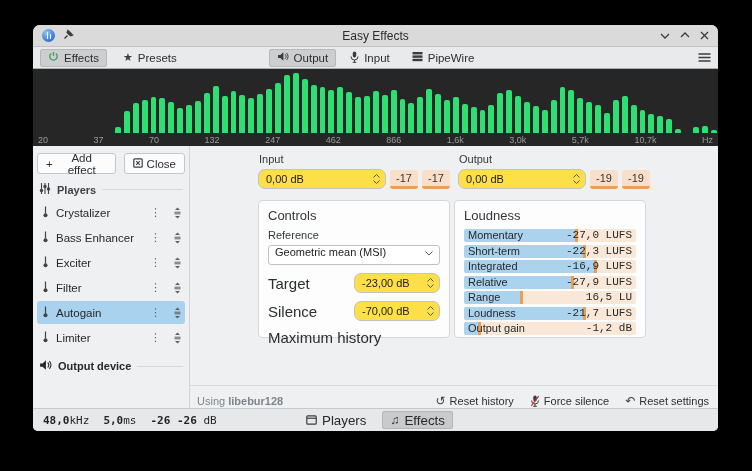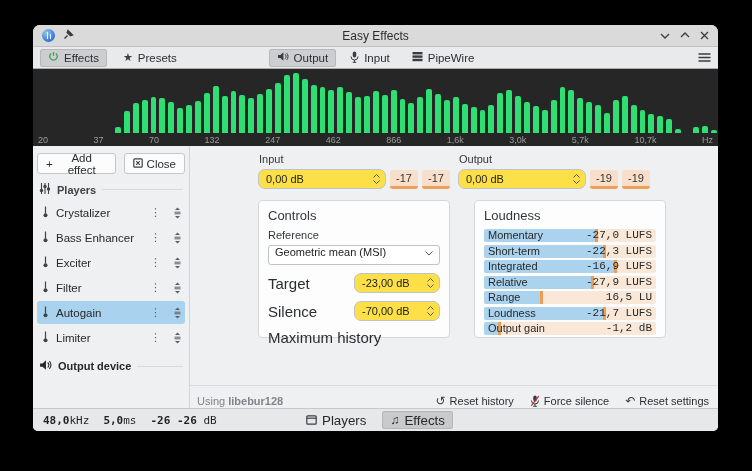--- a/index.html
+++ b/index.html
@@ -65,21 +65,21 @@
   .io-label { font-size:11px; color:#33373a; margin:2px 0 4px 1px; }
   .io-controls { display:flex; align-items:center; gap:4px; }
   .spin { height:20px; background:#fde047; border:1px solid #bfc3c7; border-radius:7px;
     display:flex; align-items:center; padding:0 5px 0 7px; color:#222; flex:1; }
   .spin .val { flex:1; }
   .chev { display:flex; flex-direction:column; gap:2px; color:#555; }
   .meter { width:28px; height:19px; flex:0 0 auto; background:#f9dfc9; border-radius:3px;
     border-bottom:3px solid #ea9f5b; display:flex; align-items:center; justify-content:center;
     font-size:11px; color:#333; }
 
-  .cards { display:flex; gap:24px; margin-top:11px; }
+  .cards { display:flex; gap:4px; margin-top:11px; }
   .card { width:192px; height:138px; background:#fdfdfe; border:1px solid #d5d7d9;
     border-radius:4px; padding:7px 9px; }
   .card-title { font-size:13px; color:#33373a; margin-bottom:6px; }
   .ref-label { font-size:11px; color:#33373a; margin:2px 0 4px 0; }
   .select { height:20px; background:#fff; border:1px solid #bfc3c7; border-radius:3px;
     display:flex; padding:0 6px; color:#222; }
   .select .val { flex:1; }
   .ctl-row { display:flex; align-items:center; justify-content:space-between; margin-top:8px; }
   .ctl-row .spin { flex:0 0 auto; width:86px; }
   .ctl-label { color:#2b2e31; font-size:15px; }

